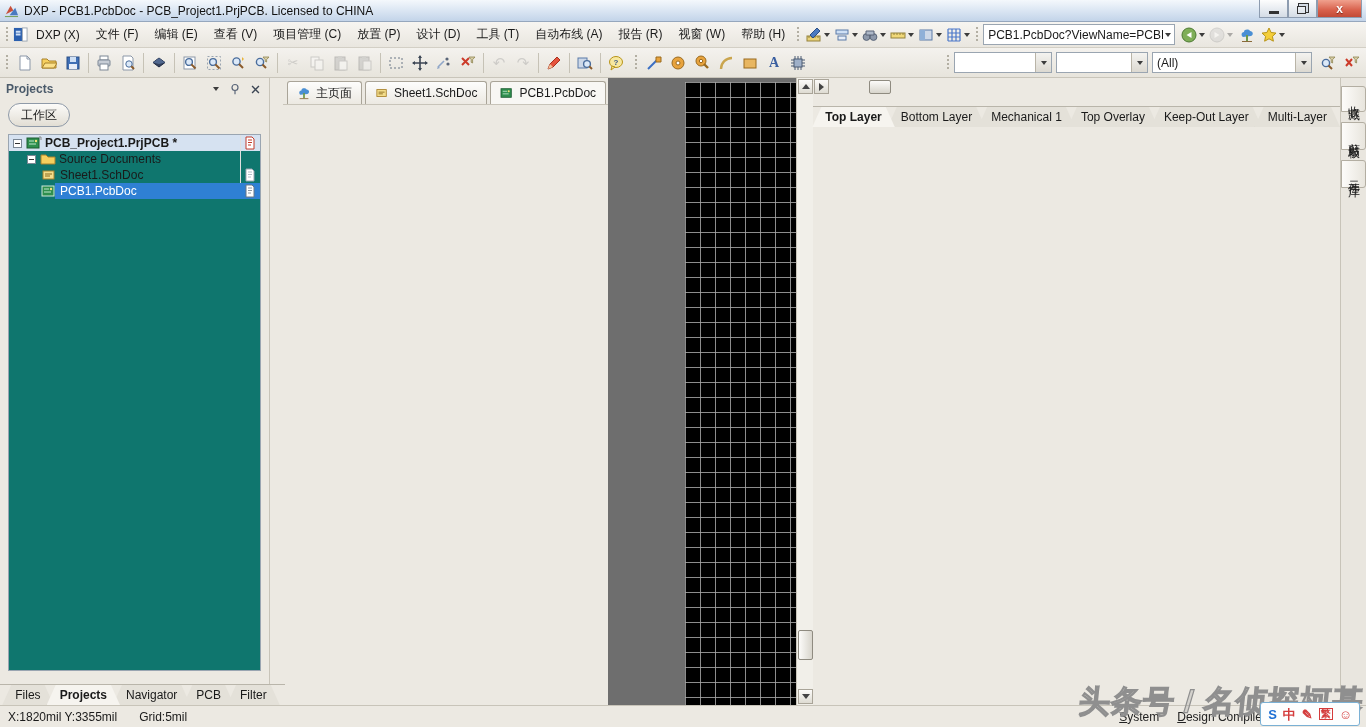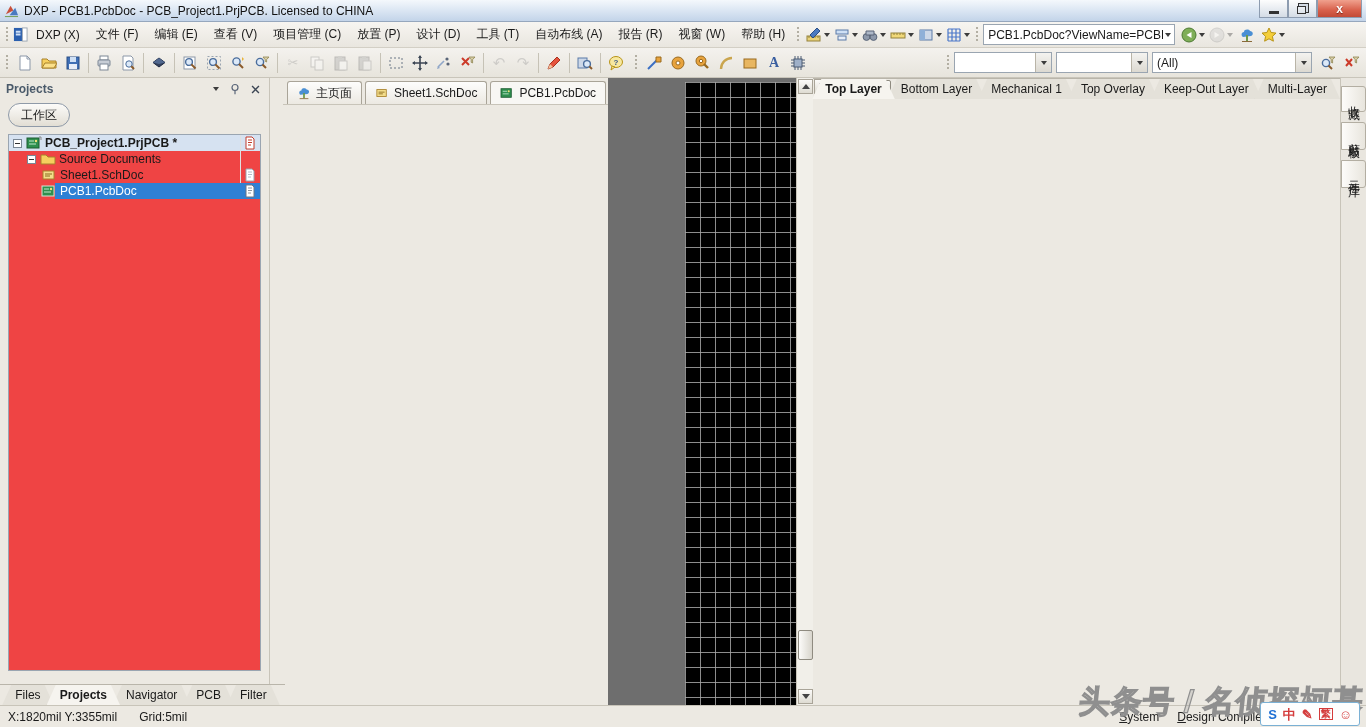--- a/index.html
+++ b/index.html
@@ -59,21 +59,21 @@
   .prow .field .fval { flex:1; padding:0 5px; white-space:nowrap; overflow:hidden; }
   .prow .field .cbtn { width:17px; height:100%; background:linear-gradient(#f4f3f0,#d9d6cd); border-left:1px solid #b9b4a7; display:flex; align-items:center; justify-content:center;}
   .pbtn { width:62px; height:24px; background:linear-gradient(#fcfbf9,#e2ded4); border:1px solid #8f9aa8; border-radius:12px;
     display:flex; align-items:center; justify-content:center; font-size:12px; }
   .iconbtn { width:28px; height:24px; background:linear-gradient(#fcfbf9,#e2ded4); border:1px solid #8f9aa8; border-radius:2px;
     display:flex; align-items:center; justify-content:center; }
   .radio { width:12px; height:12px; border-radius:50%; border:1px solid #5e6c7d; background:#fff; display:inline-block; position:relative; flex:none;}
   .radio.sel::after { content:""; position:absolute; left:3px; top:3px; width:4px; height:4px; border-radius:50%; background:#2b5fae; }
   .rlabel { margin-left:4px; margin-right:10px; }
 
-  .tree { flex:1; margin:4px 8px 34px 8px; background:#ef4444; border:1px solid #9aa5b1; overflow:hidden; position:relative; }
+  .tree { flex:1; margin:4px 8px 34px 8px; background:#0f766e; border:1px solid #9aa5b1; overflow:hidden; position:relative; }
   .trow { height:16px; display:flex; align-items:center; padding-left:4px; position:relative; }
   .trow .lvl1 { width:14px; flex:none;} .trow .lvl2 { width:28px; flex:none;}
   .expand { width:9px; height:9px; border:1px solid #7a8794; background:#fff; position:relative; flex:none; margin-right:4px;}
   .expand::after { content:""; position:absolute; left:1px; top:3px; width:5px; height:1px; background:#333; }
   .tico { width:16px; height:14px; flex:none; margin-right:3px; }
   .tlabel { white-space:nowrap; }
   .trow.projrow { background:#d6e2f1; font-weight:bold; }
   .trow.selrow .selband { position:absolute; left:46px; right:0; top:0; bottom:0; background:#2f80d4; }
   .trow.selrow .tlabel { color:#fff; position:relative; }
   .trow.selrow .tico { position:relative; }
@@ -102,21 +102,21 @@
     background-size:15px 15px; }
   .vscroll { width:17px; background:#f1efe9; border-left:1px solid #c8c4b9; position:relative; flex:none;}
   .sarrow { position:absolute; left:1px; width:15px; height:15px; background:linear-gradient(#fcfbf9,#dedbd2); border:1px solid #a9a498; display:flex; align-items:center; justify-content:center; }
   .tri-up { width:0;height:0;border-left:4px solid transparent;border-right:4px solid transparent;border-bottom:5px solid #444;}
   .tri-down { width:0;height:0;border-left:4px solid transparent;border-right:4px solid transparent;border-top:5px solid #444;}
   .tri-left { width:0;height:0;border-top:4px solid transparent;border-bottom:4px solid transparent;border-right:5px solid #444;}
   .tri-right { width:0;height:0;border-top:4px solid transparent;border-bottom:4px solid transparent;border-left:5px solid #444;}
   .vthumb { position:absolute; left:1px; width:15px; height:30px; background:linear-gradient(90deg,#fcfbf9,#d8d5cc); border:1px solid #8f8b80; border-radius:2px;}
   .hscroll { height:17px; background:#f1efe9; border-top:1px solid #c8c4b9; position:relative; flex:none;}
   .hthumb { position:absolute; top:1px; height:14px; width:22px; background:linear-gradient(#fcfbf9,#d8d5cc); border:1px solid #8f8b80; border-radius:2px;}
-  .ltabs { height:21px; background:#ece9e2; display:flex; align-items:flex-end; padding-left:6px; border-top:1px solid #b9b5aa; }
+  .ltabs { height:21px; background:#ece9e2; display:flex; align-items:flex-end; padding-left:6px; border-top:1px solid #b9b5aa;margin-top:28px; }
 
   .rightstrip { width:26px; background:#e9e6df; border-left:1px solid #c8c4b9; display:flex; flex-direction:column; align-items:center; padding-top:8px; gap:10px; flex:none;}
   .vtab { writing-mode:vertical-rl; padding:10px 3px; background:linear-gradient(90deg,#fdfcfa,#e8e5dd);
     border:1px solid #b3ae a2; border:1px solid #b3aea2; border-radius:0 3px 3px 0; font-size:12px; letter-spacing:2px; }
 
   
   .statusbar { position:absolute; left:0; right:0; top:705px; height:22px; background:#ece9e2; border-top:1px solid #c8c4b9;
     display:flex; align-items:center; padding:0 8px; }
   .statusbar .coords { margin-right:22px; }
   .sysbtns { margin-left:auto; display:flex; align-items:center; gap:2px; }

